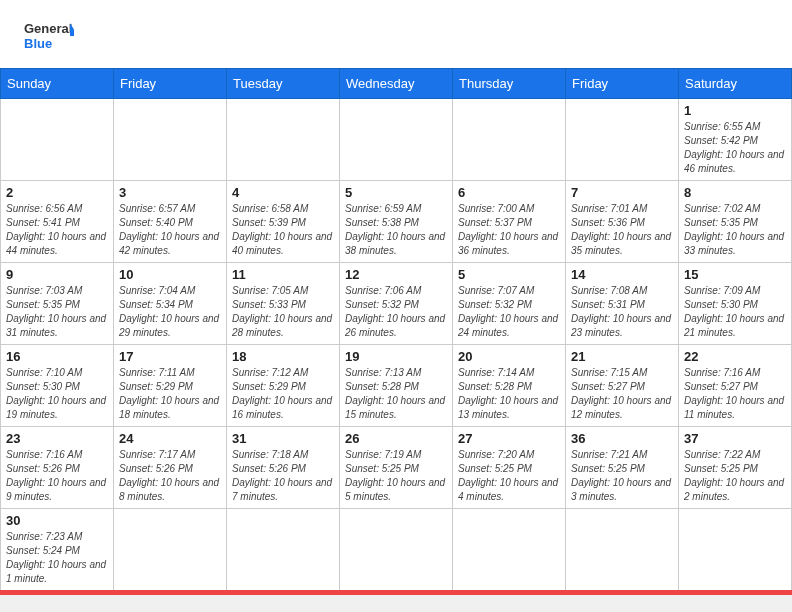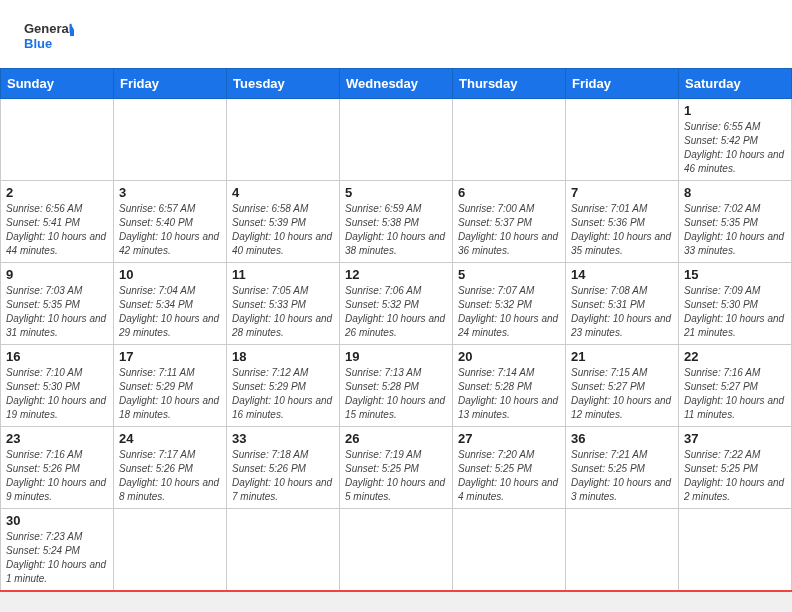--- a/index.html
+++ b/index.html
@@ -41,21 +41,21 @@
     }
     .calendar {
       width: 100%;
       border-collapse: collapse;
       margin: 0;
     }
     .calendar th {
       background: #1a73e8;
       color: #fff;
       font-size: 13px;
-      font-weight: bold;
+      font-weight: normal;
       padding: 7px 6px;
       text-align: left;
       border: 1px solid #1565c0;
     }
     .calendar td {
       border: 1px solid #ccc;
       vertical-align: top;
       padding: 4px 5px;
       width: 113px;
       min-height: 75px;
@@ -73,21 +73,21 @@
     .day-info {
       font-size: 10px;
       color: #444;
       line-height: 1.4;
       font-style: italic;
     }
     .empty-cell {
       background: #f9f9f9;
     }
     .last-row td {
-      border-bottom: 2px solid #ef4444;
+      border-bottom: 5px solid #ef4444;
       border-radius: 12px;
     }
   </style>
 </head>
 <body>
 
 <div class="page">
   <div class="header">
     <div class="logo">
     <svg width="50" height="40" viewBox="0 0 50 40" xmlns="http://www.w3.org/2000/svg">
@@ -220,21 +220,21 @@
         <tr>
           <td>
             <span class="day-number">23</span>
             <div class="day-info">Sunrise: 7:16 AM<br>Sunset: 5:26 PM<br>Daylight: 10 hours and 9 minutes.</div>
           </td>
           <td>
             <span class="day-number">24</span>
             <div class="day-info">Sunrise: 7:17 AM<br>Sunset: 5:26 PM<br>Daylight: 10 hours and 8 minutes.</div>
           </td>
           <td>
-            <span class="day-number">33</span>
+            <span class="day-number">31</span>
             <div class="day-info">Sunrise: 7:18 AM<br>Sunset: 5:26 PM<br>Daylight: 10 hours and 7 minutes.</div>
           </td>
           <td>
             <span class="day-number">26</span>
             <div class="day-info">Sunrise: 7:19 AM<br>Sunset: 5:25 PM<br>Daylight: 10 hours and 5 minutes.</div>
           </td>
           <td>
             <span class="day-number">27</span>
             <div class="day-info">Sunrise: 7:20 AM<br>Sunset: 5:25 PM<br>Daylight: 10 hours and 4 minutes.</div>
           </td>

